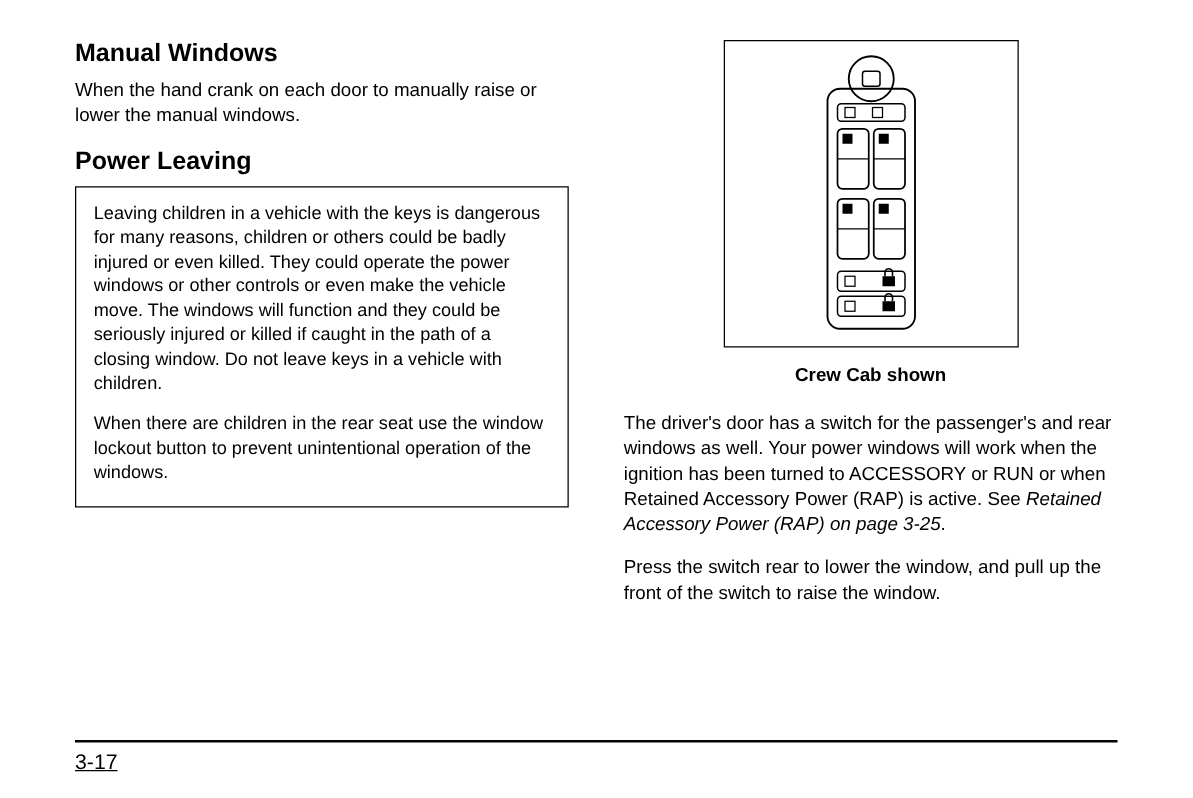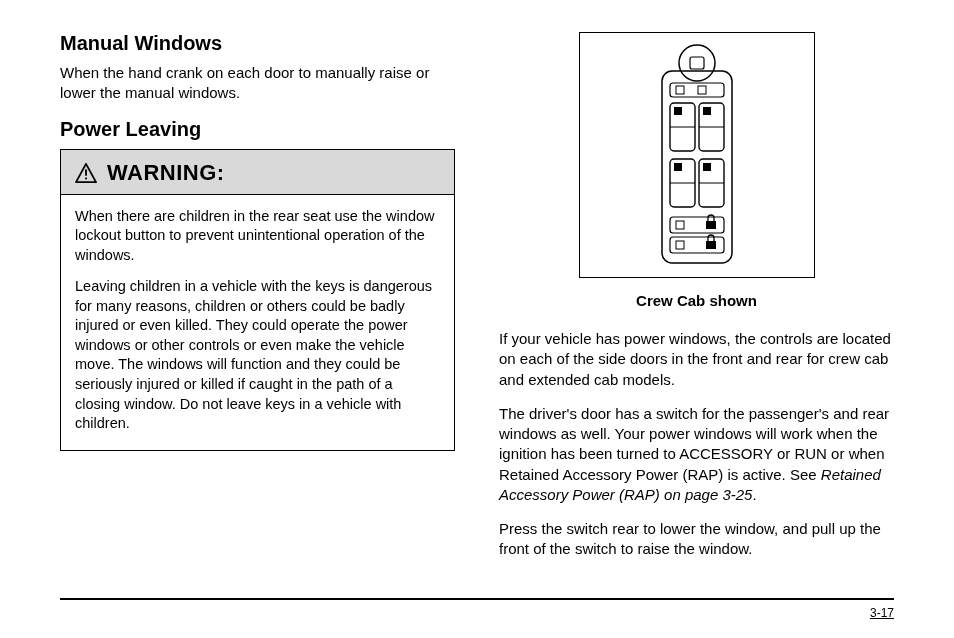--- a/index.html
+++ b/index.html
@@ -28,52 +28,42 @@
   .figure-wrap { display:flex; flex-direction:column; align-items:center; margin-bottom:10px; }
   .fig-box { border:1.5px solid #000; padding: 8px 78px 10px 78px; margin-bottom: 14px; }
   .caption { font-size:15px; font-weight:bold; text-align:center; margin-bottom:10px; }
   .right p.body { font-size: 15px; }
   .xref { font-style: italic; }
 
   .footer {
     position:absolute; left:60px; right:60px; bottom:18px;
   }
   .footer .rule { border-top: 2px solid #000; height:0; margin-bottom:6px; }
-  .footer .pn { text-align:right; font-size:12px;text-decoration:underline; }
+  .footer .pn { font-size:17px;text-decoration:underline; }
 
   
   .panel { width: 78px; }
   .panel svg { display:block; }
 </style>
 </head>
 <body>
 
 <div class="page">
   <div class="cols">
 
     <div class="col left">
       <h2 class="section">Manual Windows</h2>
       <p class="body">When the hand crank on each door to manually raise or lower the manual windows.</p>
 
       <h2 class="section">Power Leaving</h2>
 
       <div class="warn-box">
-        <div class="warn-head">
-          <span class="tri">
-            <svg viewBox="0 0 24 22" width="22" height="20">
-              <polygon points="12,1 23,21 1,21" fill="none" stroke="#000" stroke-width="2" stroke-linejoin="round"></polygon>
-              <rect x="11" y="7" width="2" height="7" fill="#000"></rect>
-              <rect x="11" y="16" width="2" height="2" fill="#000"></rect>
-            </svg>
-          </span>
-          <span class="wt">WARNING:</span>
-        </div>
         <div class="warn-body">
+          <p>Leaving children in a vehicle with the keys is dangerous for many reasons, children or others could be badly injured or even killed. They could operate the power windows or other controls or even make the vehicle move. The windows will function and they could be seriously injured or killed if caught in the path of a closing window. Do not leave keys in a vehicle with children.</p>
           <p>When there are children in the rear seat use the window lockout button to prevent unintentional operation of the windows.</p>
-          <p>Leaving children in a vehicle with the keys is dangerous for many reasons, children or others could be badly injured or even killed. They could operate the power windows or other controls or even make the vehicle move. The windows will function and they could be seriously injured or killed if caught in the path of a closing window. Do not leave keys in a vehicle with children.</p>
         </div>
       </div>
     </div>
 
     <div class="col right">
       <div class="figure-wrap">
         <div class="fig-box">
           <div class="panel">
             <svg viewBox="0 0 78 226" width="78" height="226">
 
@@ -108,21 +98,20 @@
               <rect x="18" y="180" width="8" height="8" fill="none" stroke="#000" stroke-width="1"></rect>
               <rect x="48" y="200" width="10" height="8" fill="#000"></rect>
               <path d="M50 200 v-3 a3 3 0 0 1 6 0 v3" fill="none" stroke="#000" stroke-width="1.3"></path>
               <rect x="18" y="200" width="8" height="8" fill="none" stroke="#000" stroke-width="1"></rect>
             </svg>
           </div>
         </div>
         <div class="caption">Crew Cab shown</div>
       </div>
 
-      <p class="body">If your vehicle has power windows, the controls are located on each of the side doors in the front and rear for crew cab and extended cab models.</p>
 
       <p class="body">
         <span>The driver's door has a switch for the passenger's and rear windows as well. Your power windows will work when the ignition has been turned to ACCESSORY or RUN or when Retained Accessory Power (RAP) is active. See </span><span class="xref">Retained Accessory Power (RAP) on page 3‑25</span><span>.</span>
       </p>
 
       <p class="body">Press the switch rear to lower the window, and pull up the front of the switch to raise the window.</p>
     </div>
 
   </div>
 

